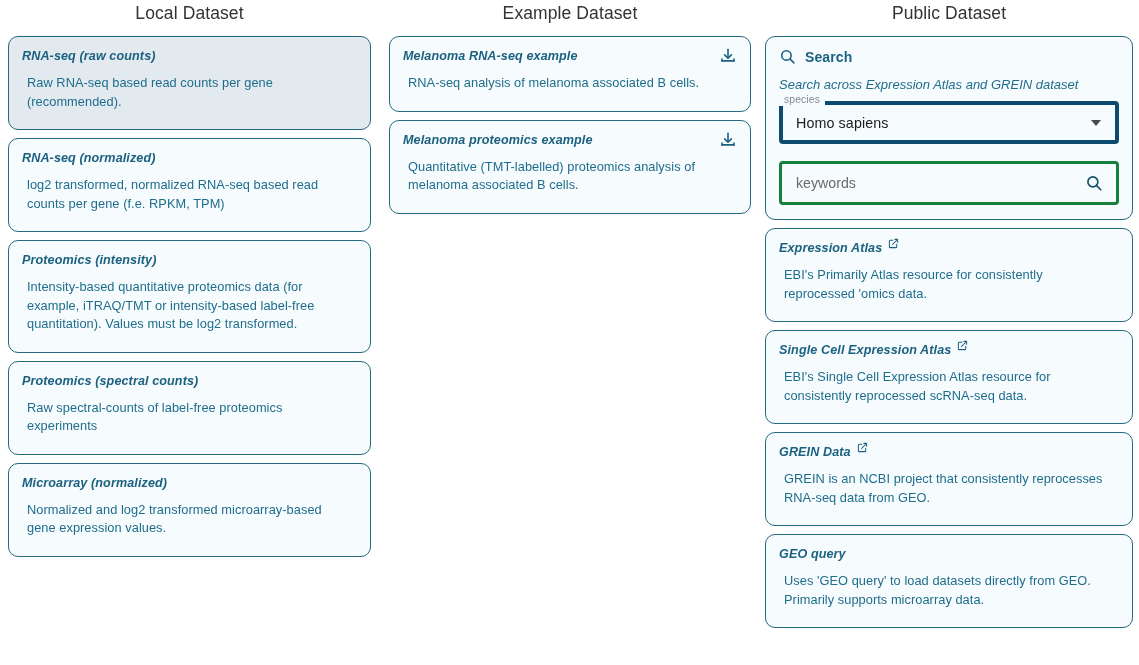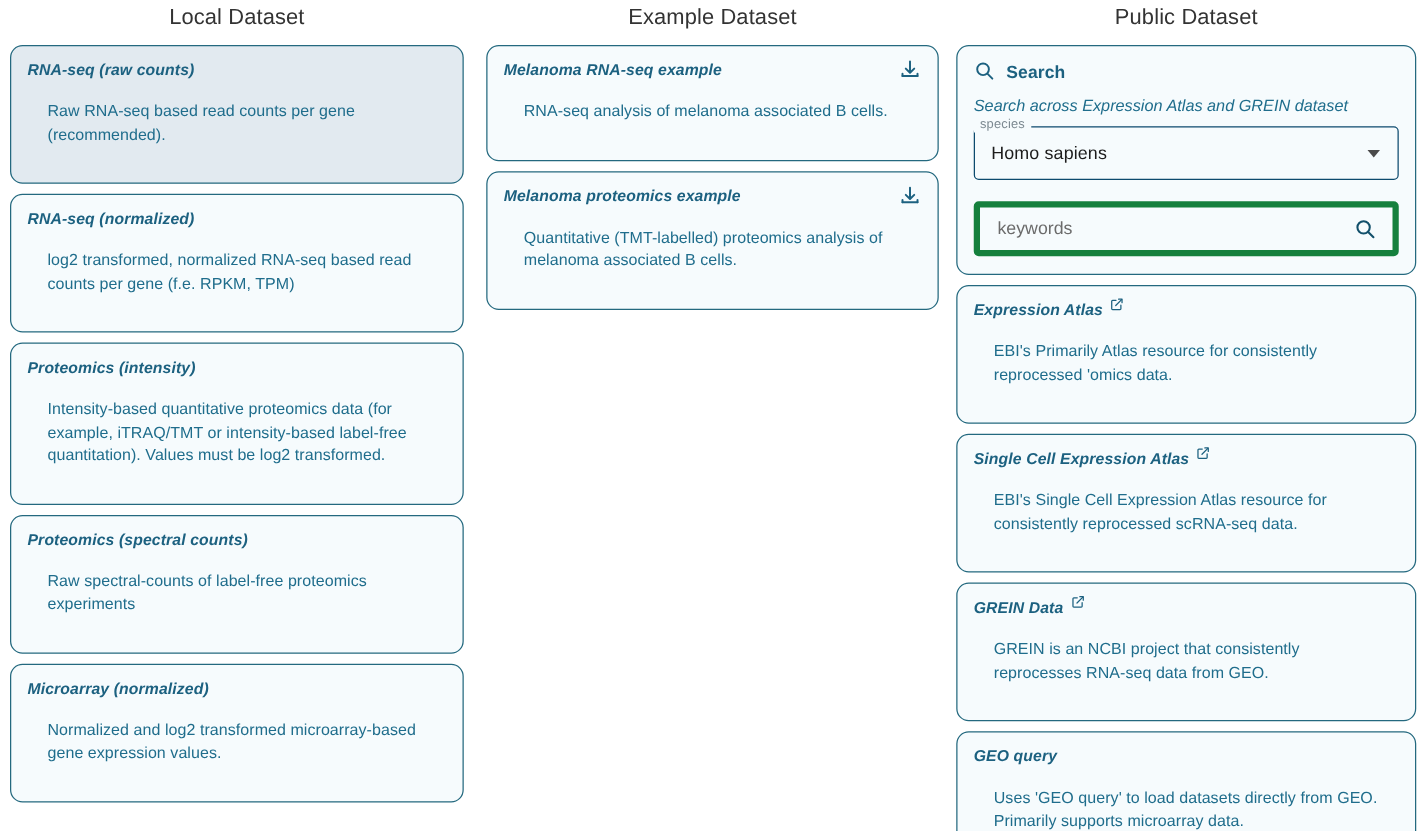--- a/index.html
+++ b/index.html
@@ -62,21 +62,21 @@
     display: flex;
     align-items: flex-start;
     font-style: italic;
   }
   .card-desc {
     font-size: 12.8px;
     font-weight: 400;
     color: #1f6d8c;
     line-height: 18.5px;
     letter-spacing: .05px;
-    margin: 16px;
+    margin: 5px;
   }
 
   
   .dl-icon {
     position: absolute;
     top: 10px;
     right: 13px;
     width: 18px;
     height: 18px;
     color: #1c6180;
@@ -116,21 +116,21 @@
     margin: 0 0 7px 0;
     font-style: italic;
   }
 
   
   .mui-field {
     position: relative;
     margin-bottom: 17px;
   }
   .mui-outline {
-    border: 1px solid #0c4a6e;
+    border: 4px solid #0c4a6e;
     border-radius: 4px;
     height: 43px;
     box-sizing: border-box;
     display: flex;
     align-items: center;
     padding: 0 12px 0 13px;
     background: transparent;
   }
   .mui-legend {
     position: absolute;
@@ -151,21 +151,21 @@
   }
   .caret {
     width: 0; height: 0;
     border-left: 5.5px solid transparent;
     border-right: 5.5px solid transparent;
     border-top: 6px solid #4a4a4a;
     margin-right: 2px;
   }
 
   .kw-field {
-    border: 5px solid #15803d;
+    border: 3px solid #15803d;
     border-radius: 4px;
     height: 44px;
     box-sizing: border-box;
     display: flex;
     align-items: center;
     padding: 0 13px 0 14px;
     background: transparent;
     margin-bottom: 1px;
   }
   .kw-input {

